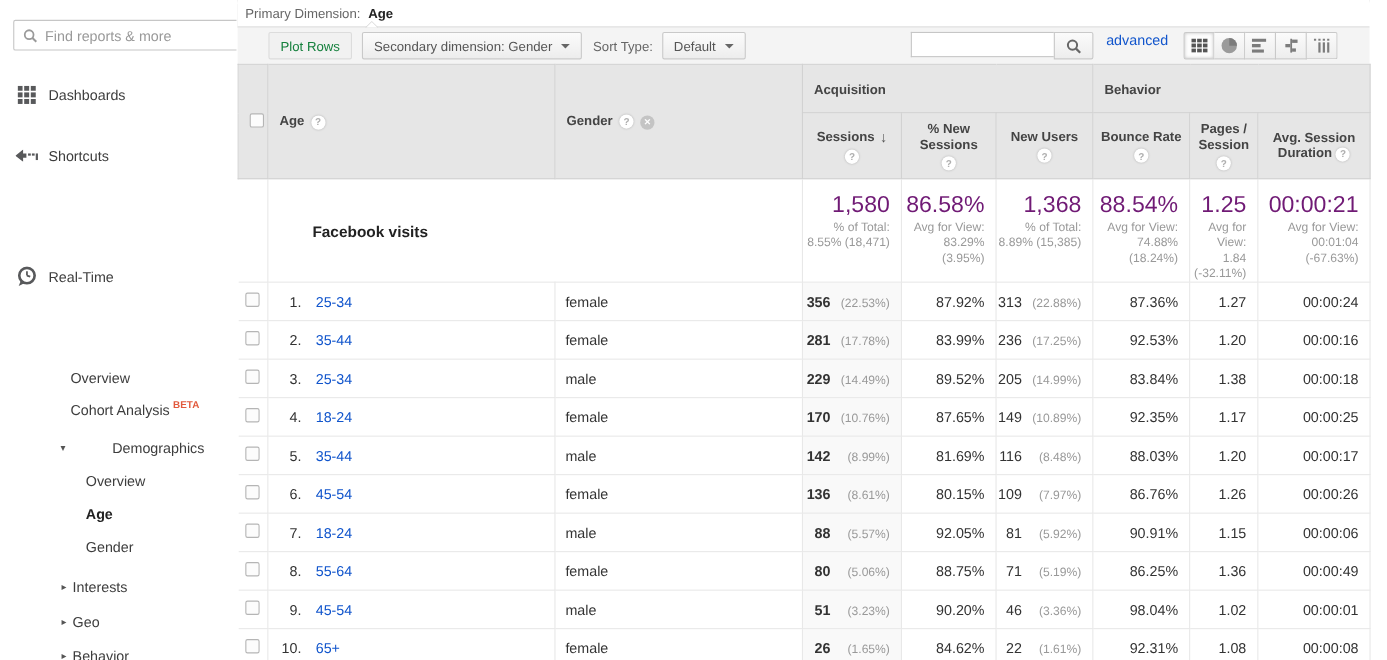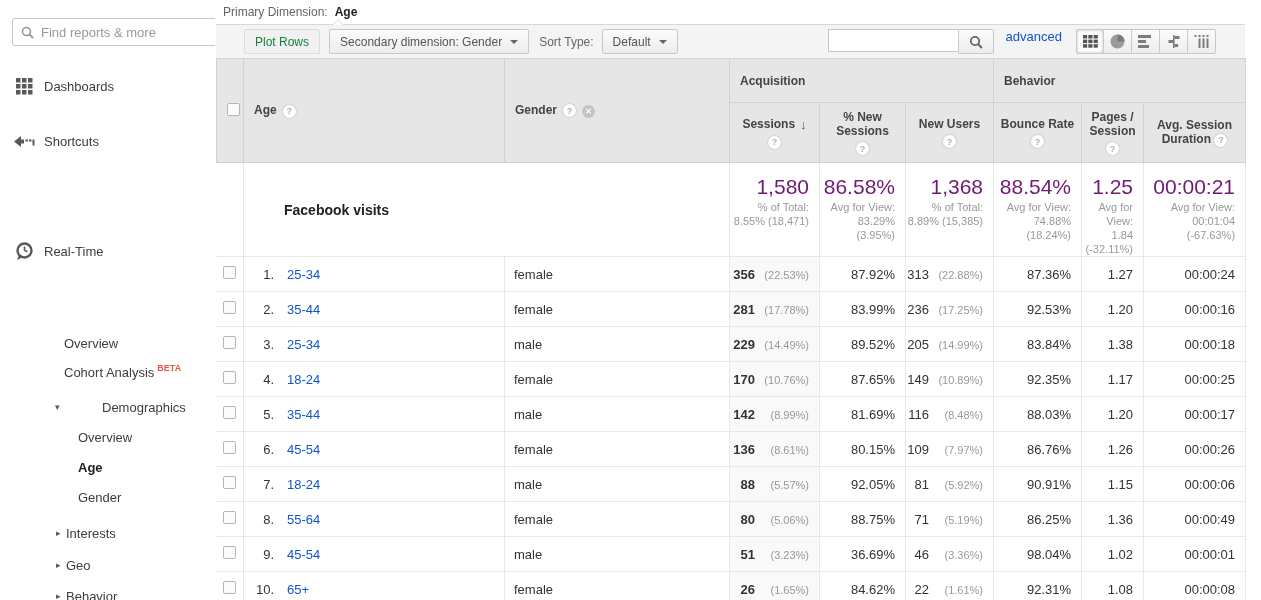--- a/index.html
+++ b/index.html
@@ -460,21 +460,21 @@
           <td class="m"><span>71</span><span class="pct">(5.19%)</span></td>
           <td class="m"><span>86.25%</span></td>
           <td class="m"><span>1.36</span></td>
           <td class="m"><span>00:00:49</span></td>
         </tr>
         <tr class="data">
           <td class="cbcol"><span class="cb"></span></td>
           <td><span class="idx">9.</span><a class="dimlink">45-54</a></td>
           <td class="gcell"><span>male</span></td>
           <td class="m sess-col"><span class="val-b">51</span><span class="pct">(3.23%)</span></td>
-          <td class="m"><span>36.69%</span></td>
+          <td class="m"><span>90.20%</span></td>
           <td class="m"><span>46</span><span class="pct">(3.36%)</span></td>
           <td class="m"><span>98.04%</span></td>
           <td class="m"><span>1.02</span></td>
           <td class="m"><span>00:00:01</span></td>
         </tr>
         <tr class="data">
           <td class="cbcol"><span class="cb"></span></td>
           <td><span class="idx">10.</span><a class="dimlink">65+</a></td>
           <td class="gcell"><span>female</span></td>
           <td class="m sess-col"><span class="val-b">26</span><span class="pct">(1.65%)</span></td>

